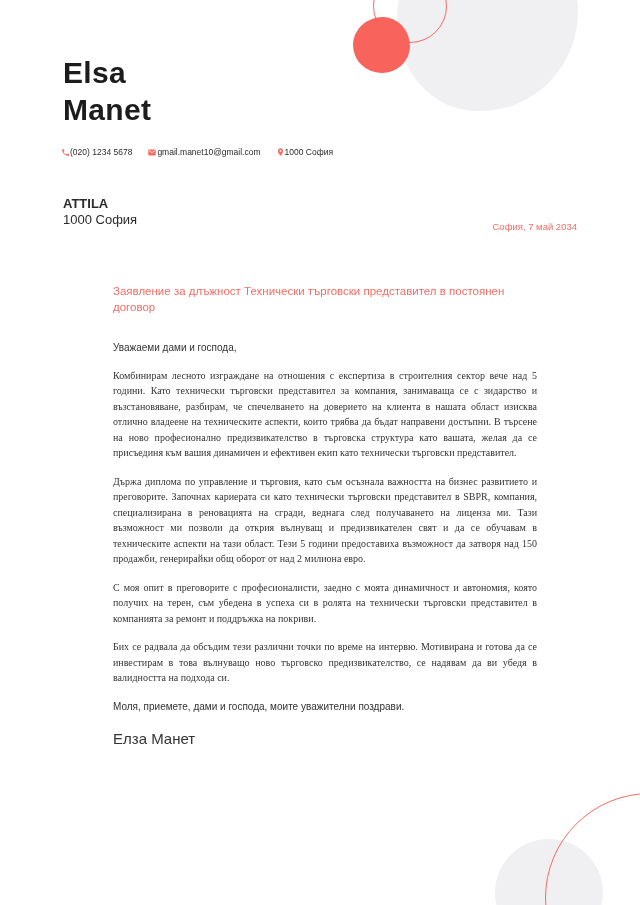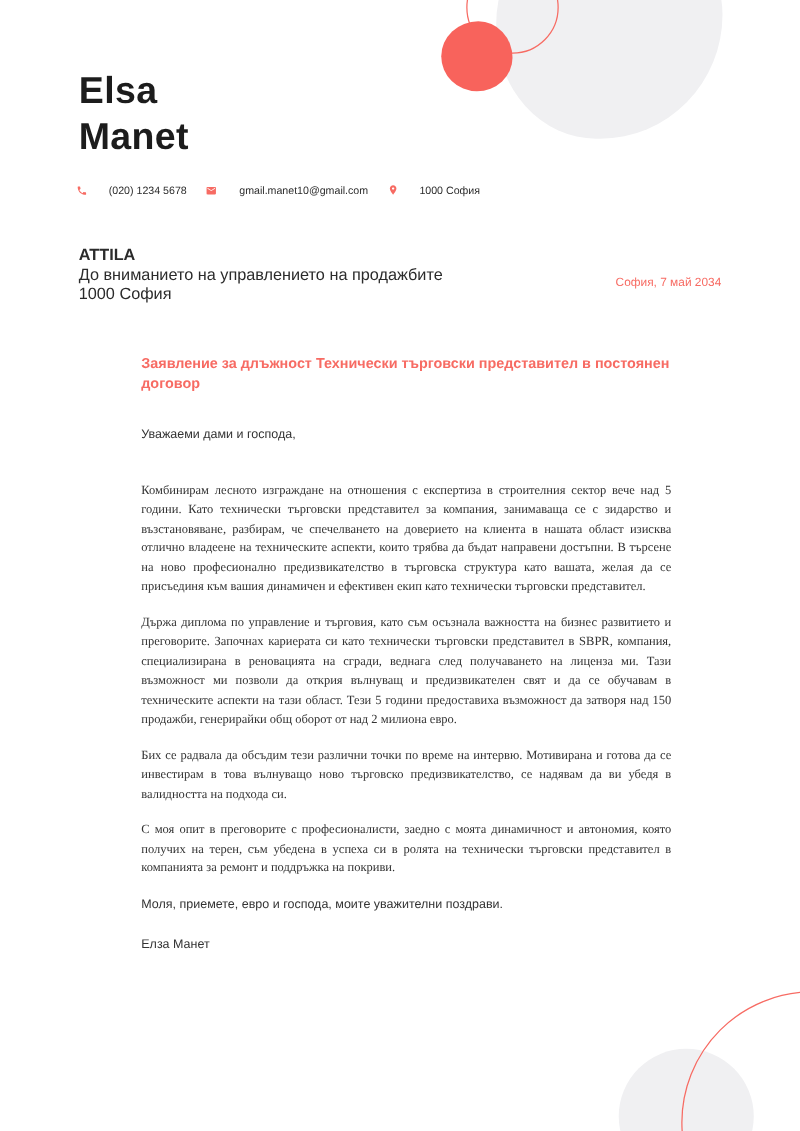--- a/index.html
+++ b/index.html
@@ -51,58 +51,58 @@
   .name-block{
     position:absolute;left:63px;top:54px;z-index:3;
     font-size:30px;line-height:37px;font-weight:700;
     letter-spacing:0.3px;color:var(--ink);
   }
   .contact-row{
     position:absolute;left:61px;top:147px;z-index:3;
     display:flex;align-items:center;gap:15px;
     font-size:8.5px;color:#2b2b2b;
   }
-  .contact-item{display:flex;align-items:center;gap:17px;}
+  .contact-item{display:flex;align-items:center;gap:0;}
   .contact-item svg{display:block;}
   
   .recipient{
     position:absolute;left:63px;top:196px;z-index:3;
     font-size:13px;line-height:15.5px;color:#2b2b2b;
   }
   .recipient .company{font-weight:700;}
   .date{
     position:absolute;right:63px;top:221px;z-index:3;
     font-size:9.5px;color:var(--accent);
   }
   
   .content{
     position:absolute;left:113px;top:284px;width:424px;z-index:3;
     color:var(--body-ink);
   }
   .subject{
     color:var(--accent);
-    font-size:11.5px;line-height:15.5px;font-weight:700;
+    font-size:11.5px;line-height:15.5px;font-weight:400;
     margin-bottom:25px;
   }
   .greeting{
     font-size:10px;line-height:15.5px;
-    margin-bottom:29px;
+    margin-bottom:12px;
   }
   .body-paragraph{
     font-size:10px;line-height:15.5px;
     text-align:justify;
     margin-bottom:13px;
     font-family:Liberation Serif, serif;
   }
   .closing{
     font-size:10px;line-height:15.5px;
     margin-top:0;margin-bottom:17px;
   }
   .signature{
-    font-size:10px;line-height:15.5px;
+    font-size:15px;line-height:15.5px;
   }
 </style>
 </head>
 <body>
 
 <div class="shape blob-top"></div>
 <div class="shape ring-top"></div>
 <div class="shape circle-top"></div>
 <div class="shape blob-bottom"></div>
 <div class="shape ring-bottom"></div>
@@ -134,30 +134,29 @@
       <svg width="9" height="10" viewBox="0 0 24 24" fill="#f76b63">
           <path d="M12 2C8.13 2 5 5.13 5 9c0 5.25 7 13 7 13s7-7.75 7-13c0-3.87-3.13-7-7-7zm0 9.5c-1.38 0-2.5-1.12-2.5-2.5s1.12-2.5 2.5-2.5 2.5 1.12 2.5 2.5-1.12 2.5-2.5 2.5z"></path>
         </svg>
     </span>
     <span>1000 София</span>
   </div>
 </div>
 
 <div class="recipient">
   <div class="company">ATTILA</div>
-  <div>До вниманието на управлението на продажбите</div>
   <div>1000 София</div>
 </div>
 
 <div class="date">София, 7 май 2034</div>
 
 <div class="content">
   <div class="subject">Заявление за длъжност Технически търговски представител в постоянен договор</div>
   <div class="greeting">Уважаеми дами и господа,</div>
   <div>
       <p class="body-paragraph">Комбинирам лесното изграждане на отношения с експертиза в строителния сектор вече над 5 години. Като технически търговски представител за компания, занимаваща се с зидарство и възстановяване, разбирам, че спечелването на доверието на клиента в нашата област изисква отлично владеене на техническите аспекти, които трябва да бъдат направени достъпни. В търсене на ново професионално предизвикателство в търговска структура като вашата, желая да се присъединя към вашия динамичен и ефективен екип като технически търговски представител.</p>
       <p class="body-paragraph">Държа диплома по управление и търговия, като съм осъзнала важността на бизнес развитието и преговорите. Започнах кариерата си като технически търговски представител в SBPR, компания, специализирана в реновацията на сгради, веднага след получаването на лиценза ми. Тази възможност ми позволи да открия вълнуващ и предизвикателен свят и да се обучавам в техническите аспекти на тази област. Тези 5 години предоставиха възможност да затворя над 150 продажби, генерирайки общ оборот от над 2 милиона евро.</p>
+      <p class="body-paragraph">С моя опит в преговорите с професионалисти, заедно с моята динамичност и автономия, която получих на терен, съм убедена в успеха си в ролята на технически търговски представител в компанията за ремонт и поддръжка на покриви.</p>
       <p class="body-paragraph">Бих се радвала да обсъдим тези различни точки по време на интервю. Мотивирана и готова да се инвестирам в това вълнуващо ново търговско предизвикателство, се надявам да ви убедя в валидността на подхода си.</p>
-      <p class="body-paragraph">С моя опит в преговорите с професионалисти, заедно с моята динамичност и автономия, която получих на терен, съм убедена в успеха си в ролята на технически търговски представител в компанията за ремонт и поддръжка на покриви.</p>
     </div>
-  <div class="closing">Моля, приемете, евро и господа, моите уважителни поздрави.</div>
+  <div class="closing">Моля, приемете, дами и господа, моите уважителни поздрави.</div>
   <div class="signature">Елза Манет</div>
 </div>
 
 </body></html>

